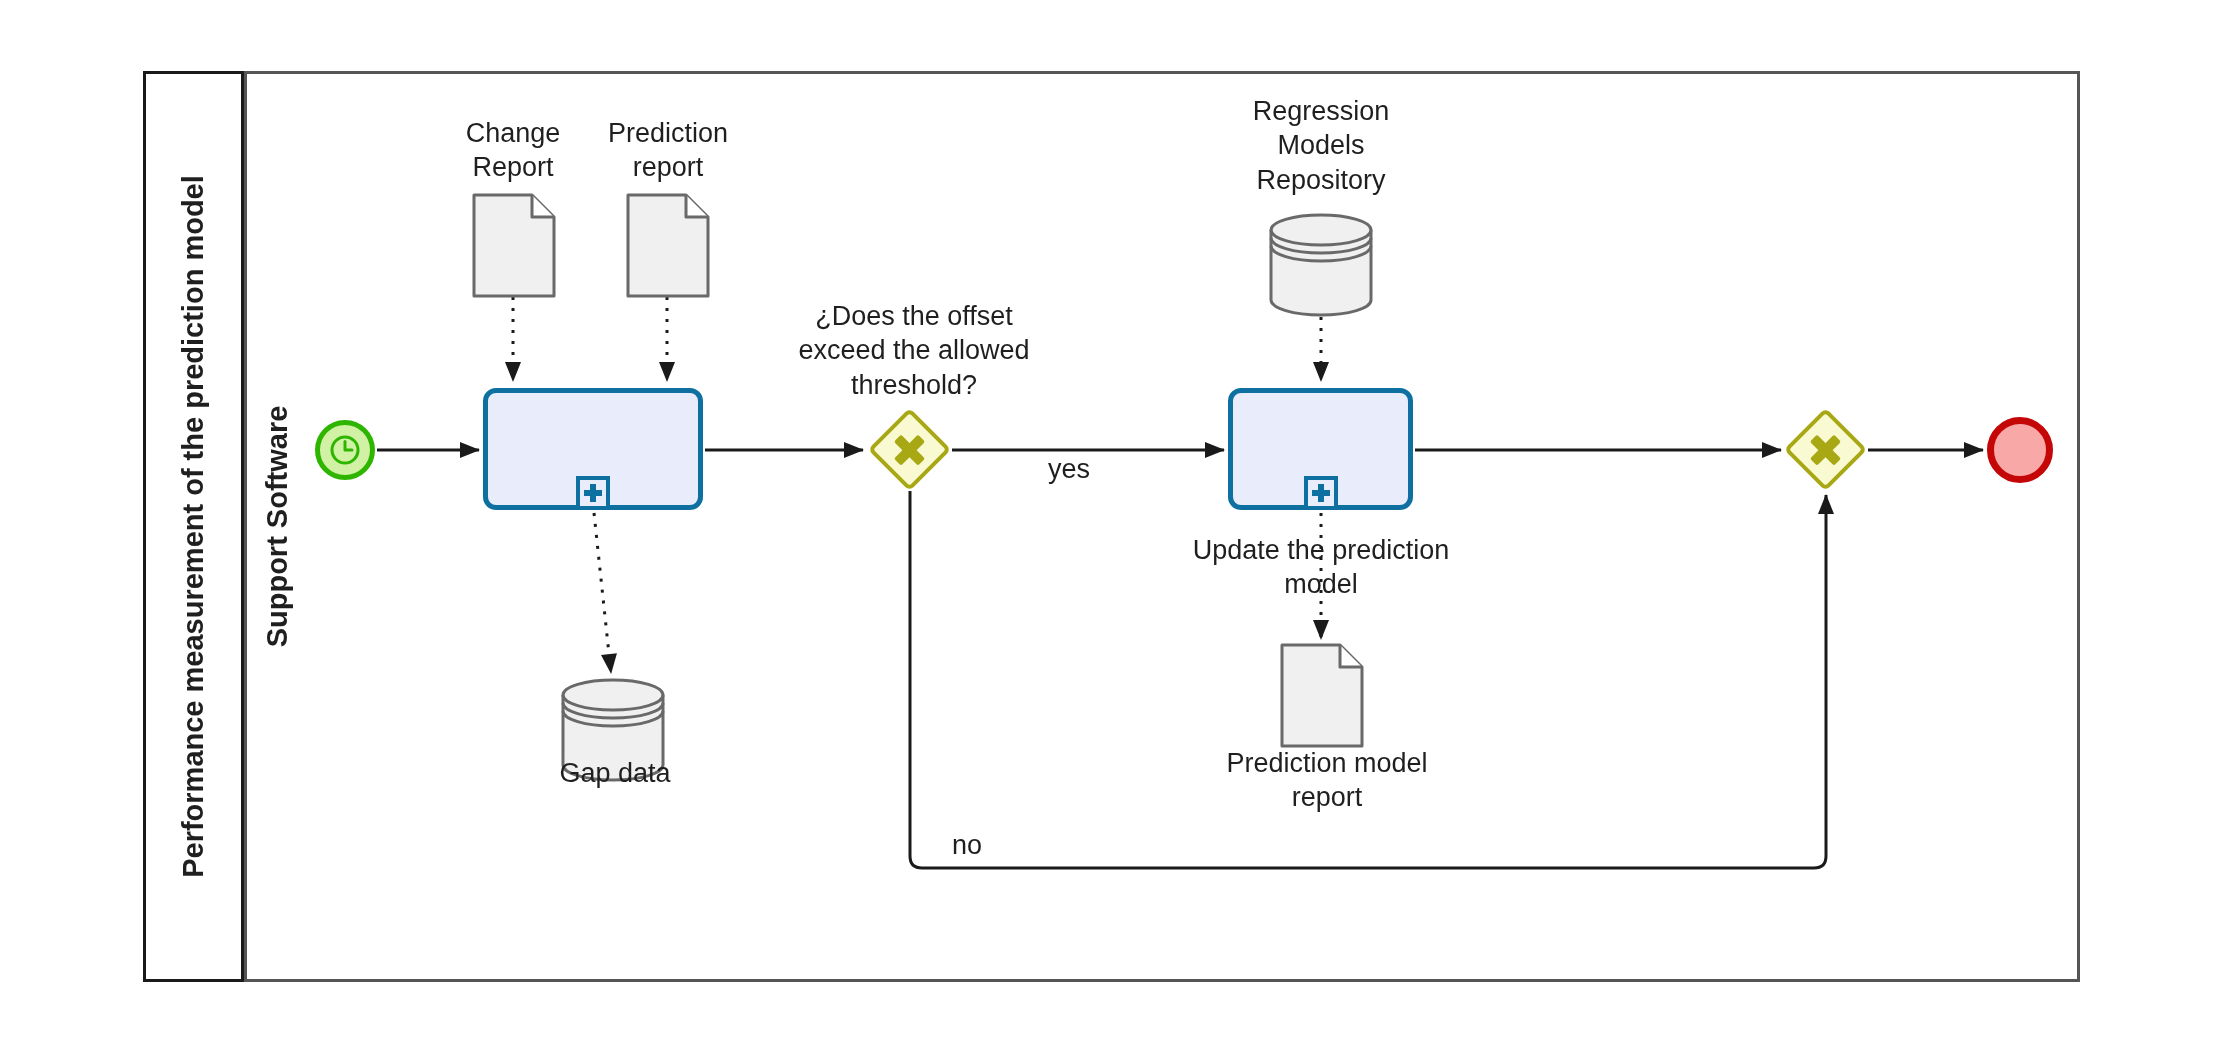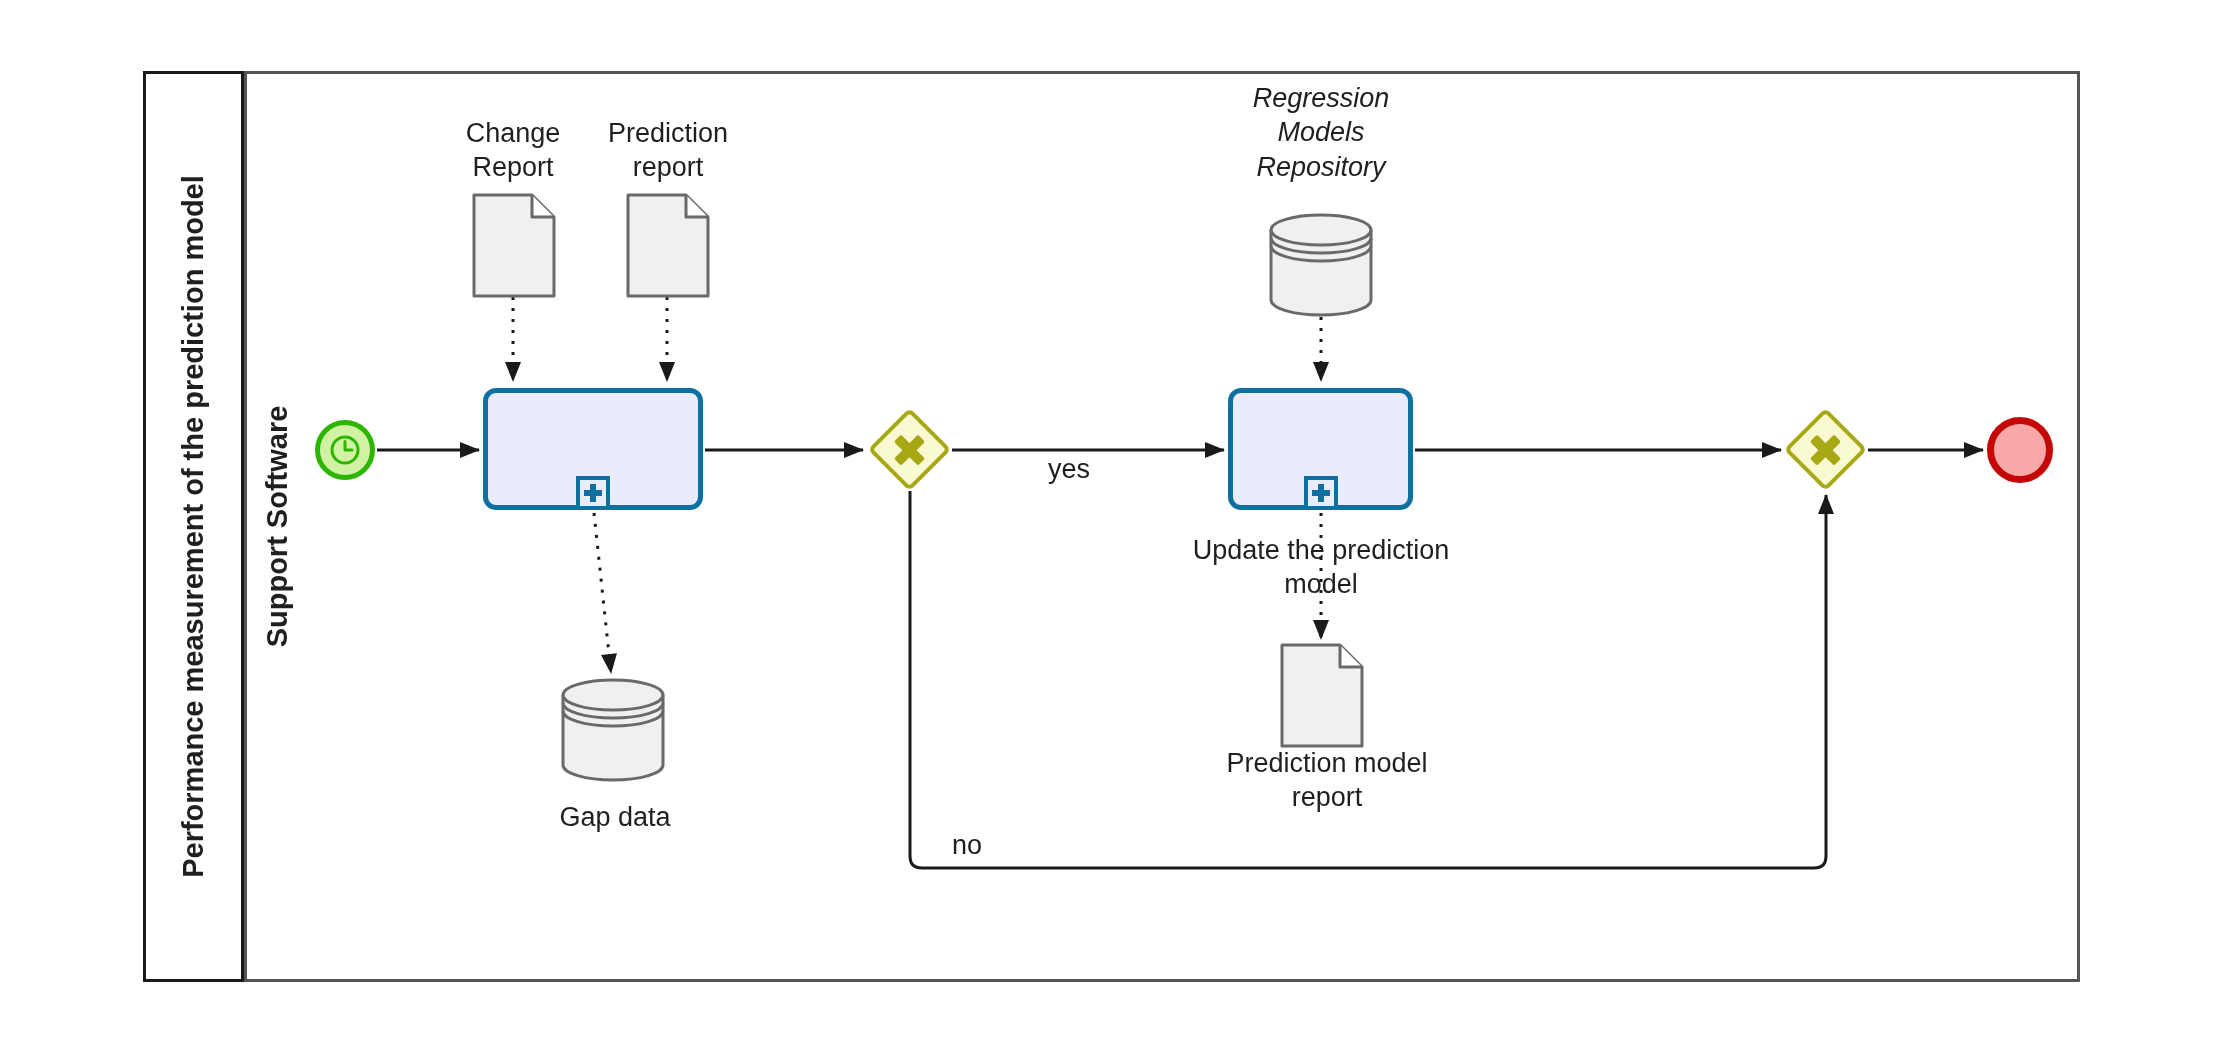--- a/index.html
+++ b/index.html
@@ -150,22 +150,25 @@
   </svg>
   <svg class="artifact" style="left:1268px;top:212px;" width="106" height="106" viewBox="0 0 106 106">
     <path d="M3,18 a50,15 0 0 1 100,0 V88 a50,15 0 0 1 -100,0 Z" style="fill:var(--artifact-fill);stroke:var(--artifact-border);stroke-width:3;"></path>
     <path d="M3,18 a50,15 0 0 0 100,0 M3,26 a50,15 0 0 0 100,0 M3,34 a50,15 0 0 0 100,0" style="fill:none;stroke:var(--artifact-border);stroke-width:3;"></path>
   </svg>
 
   <div class="lbl" style="left:513px;top:116px;">Change
 Report</div>
   <div class="lbl" style="left:668px;top:116px;">Prediction
 report</div>
-  <div class="lbl" style="left:615px;top:800px;">Gap data</div>
-  <div class="lbl" style="left:1321px;top:81px;font-style:italic;">Regression
+  <div class="lbl" style="left:914px;top:299px;">¿Does the offset
+exceed the allowed
+threshold?</div>
+  <div class="lbl" style="left:615px;top:756px;">Gap data</div>
+  <div class="lbl" style="left:1321px;top:94px;">Regression
 Models
 Repository</div>
   <div class="lbl" style="left:1321px;top:533px;">Update the prediction
 model</div>
   <div class="lbl" style="left:1321px;top:746px;margin-left:6px;">Prediction model
 report</div>
   <div class="lbl lbl-left" style="left:1048px;top:452px;">yes</div>
   <div class="lbl lbl-left" style="left:952px;top:828px;">no</div>
 
 </div>

